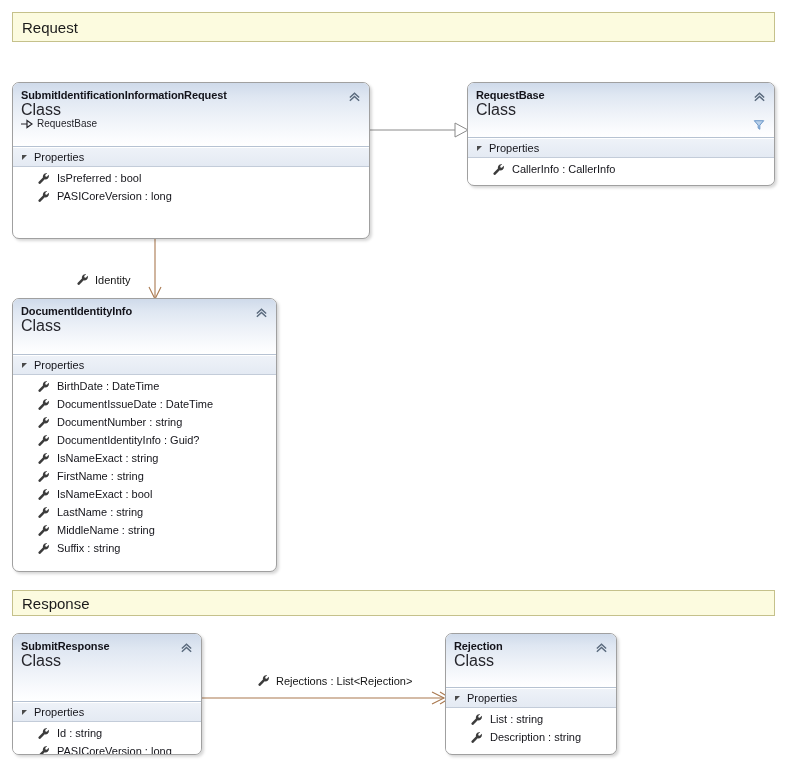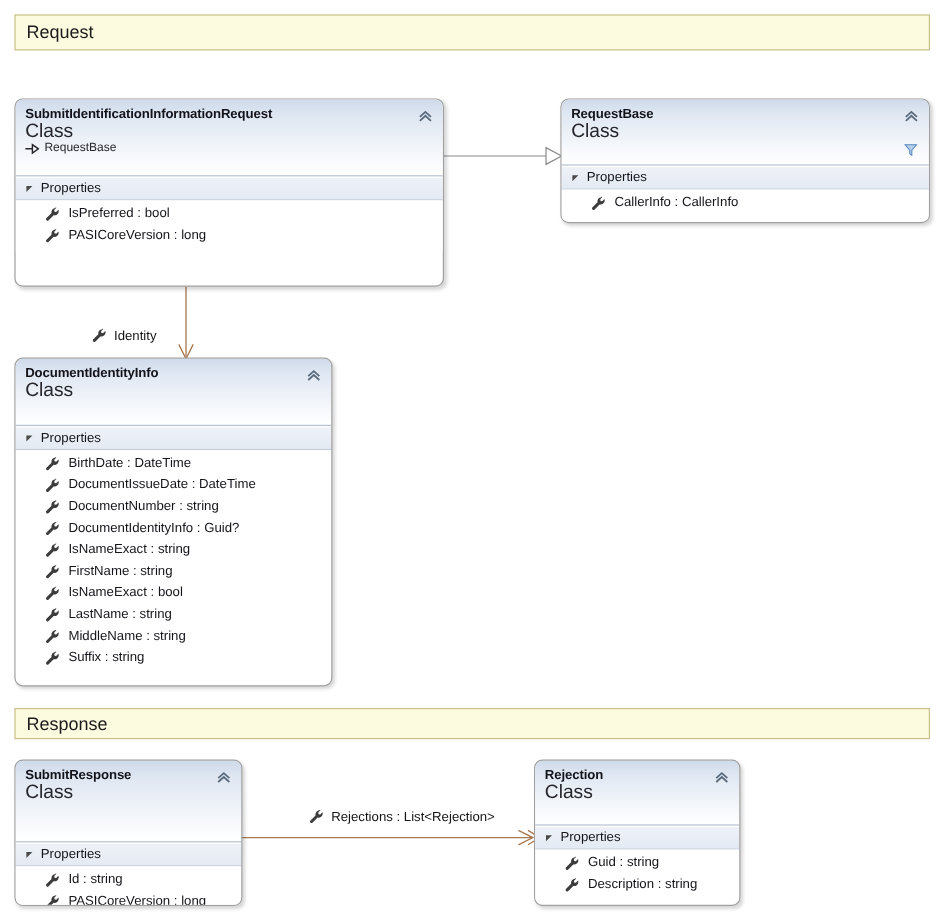--- a/index.html
+++ b/index.html
@@ -356,21 +356,21 @@
   </div>
   <div class="compartment-title">
     <span class="tri-down"></span>
     <span>Properties</span>
   </div>
   <div class="members">
     <div class="member">
       <svg class="wrench" viewBox="0 0 16 16">
           <path d="M11.4 1.6a4.2 4.2 0 0 0-4.1 5.2L1.9 12.2a1.6 1.6 0 0 0 2.2 2.2l5.4-5.4a4.2 4.2 0 0 0 5.2-4.1c0-.5-.1-1-.3-1.4l-2.3 2.3-1.7-.3-.3-1.7 2.3-2.3c-.4-.2-.8-.3-1.3-.3z" fill="#3c3c3c"></path>
         </svg>
-      <span>Guid : string</span>
+      <span>List : string</span>
     </div>
     <div class="member">
       <svg class="wrench" viewBox="0 0 16 16">
           <path d="M11.4 1.6a4.2 4.2 0 0 0-4.1 5.2L1.9 12.2a1.6 1.6 0 0 0 2.2 2.2l5.4-5.4a4.2 4.2 0 0 0 5.2-4.1c0-.5-.1-1-.3-1.4l-2.3 2.3-1.7-.3-.3-1.7 2.3-2.3c-.4-.2-.8-.3-1.3-.3z" fill="#3c3c3c"></path>
         </svg>
       <span>Description : string</span>
     </div>
   </div>
 </div>
 

